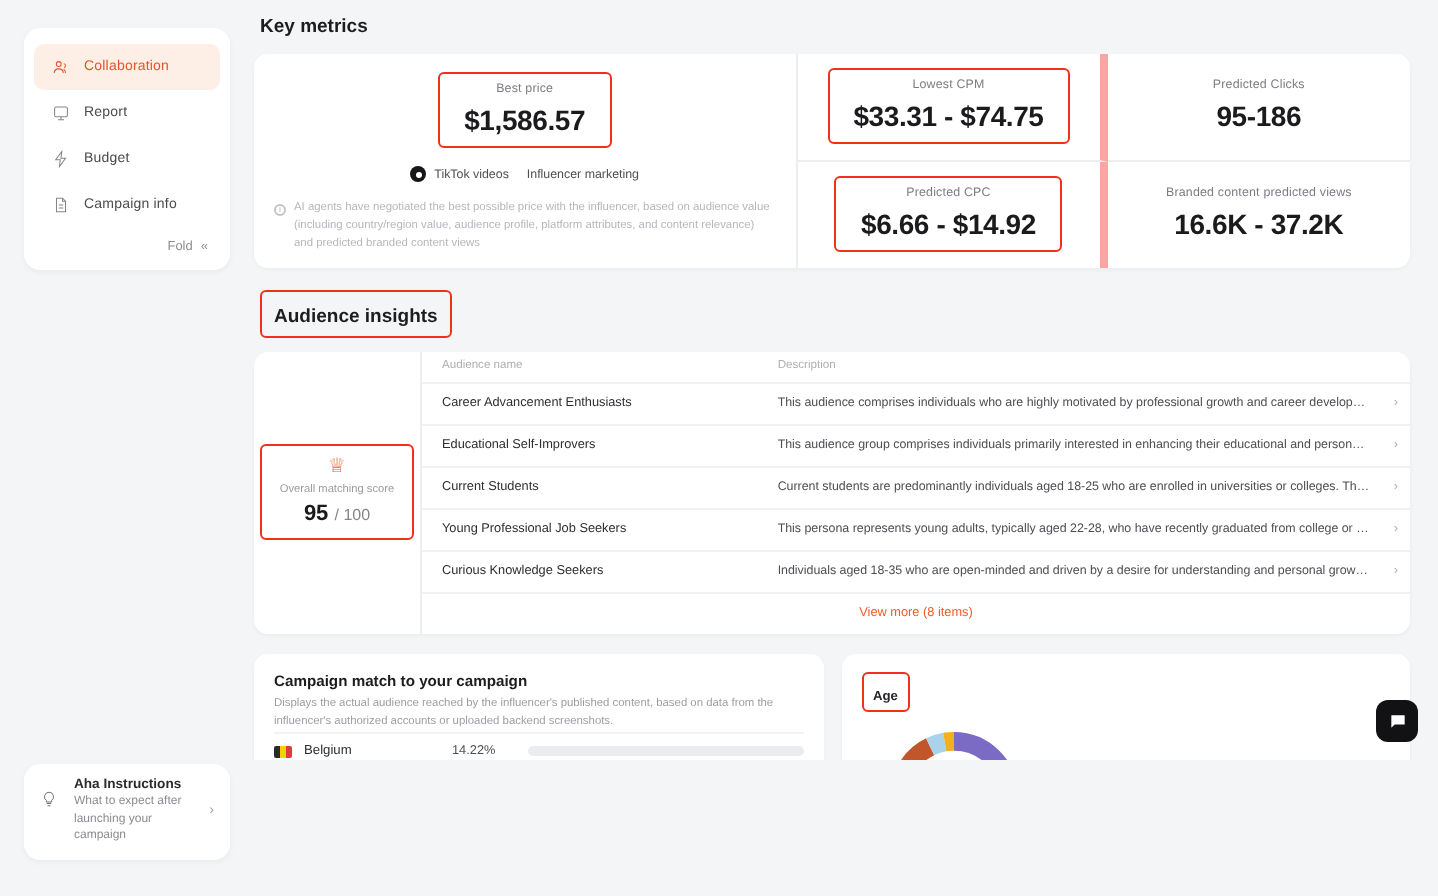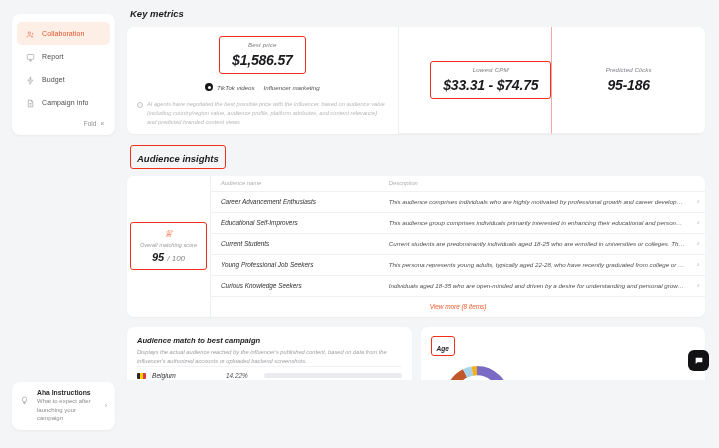--- a/index.html
+++ b/index.html
@@ -48,42 +48,42 @@
   .aha-ico { width: 11px; flex: 0 0 11px; padding-top: 2px; }
   .aha-ico svg { width: 9px; height: 9px; stroke: #6d6e73; fill: none; stroke-width: 1.3; }
   .aha-txt { flex: 1; min-width: 0; }
   .aha-title { font-size: 6.8px; font-weight: bold; color: #2b2b2e; margin-bottom: 1px; }
   .aha-sub { font-size: 6px; color: #8b8c91; line-height: 1.45; }
   .aha-chev { font-size: 7px; color: #a4a5aa; align-self: center; }
 
   
   .main {
     flex: 1; height: 380px; position: relative;
-    overflow: hidden; padding: 0 14px 0 5px; font-style: italic;
+    overflow: hidden; padding: 0 14px 0 5px;
   }
   .h-title { font-size: 9.5px; font-weight: bold; color: #1d1d20; margin: 8px 0 8px 3px; }
 
   .panel { background: #fff; border-radius: 7px; box-shadow: 0 1px 2px rgba(0,0,0,.04); }
 
   
   .km { display: flex; height: 107px; overflow: hidden; }
   .km-left {
     width: 47%; border-right: 1px solid #edeef0;
     display: flex; flex-direction: column; align-items: center;
     padding: 9px 10px 6px;
   }
   .km-right { flex: 1; display: flex; flex-direction: column; }
   .km-cellrow { flex: 1; display: flex; }
   .km-cell {
     flex: 1; display: flex; flex-direction: column;
     align-items: center; justify-content: center;
     border-bottom: 1px solid #edeef0;
   }
   .km-cell.nb { border-bottom: none; }
-  .km-cell.divider { border-right: 1px solid #fca5a5; align-items: flex-end; }
+  .km-cell.divider { border-right: 4px solid #fca5a5; }
   .km-lab { font-size: 6.2px; color: #7c7d83; margin-bottom: 4px; letter-spacing: .1px; }
   .km-val { font-size: 14px; font-weight: bold; color: #1b1b1e; letter-spacing: -.2px; }
   .hl { border: 1.6px solid #f2301a; border-radius: 3px; }
   .km-box { padding: 4px 12px 5px; display: flex; flex-direction: column; align-items: center; }
 
   .tagrow { display: flex; align-items: center; gap: 9px; margin-top: 9px; }
   .tag { display: flex; align-items: center; gap: 4px; font-size: 6.2px; color: #4e4f54; }
   .tt-dot {
     width: 8px; height: 8px; border-radius: 50%;
     background: #16161a; display: inline-flex;
@@ -271,20 +271,34 @@
               <div class="km-val">$33.31 - $74.75</div>
             </div>
           </div>
           <div class="km-cell">
             <div class="km-box">
               <div class="km-lab">Predicted Clicks</div>
               <div class="km-val">95-186</div>
             </div>
           </div>
         </div>
+        <div class="km-cellrow">
+          <div class="km-cell nb divider">
+            <div class="km-box hl">
+              <div class="km-lab">Predicted CPC</div>
+              <div class="km-val">$6.66 - $14.92</div>
+            </div>
+          </div>
+          <div class="km-cell nb">
+            <div class="km-box">
+              <div class="km-lab">Branded content predicted views</div>
+              <div class="km-val">16.6K - 37.2K</div>
+            </div>
+          </div>
+        </div>
       </div>
     </div>
 
     
     <div class="ai-head">
       <div class="hl" style="padding:2px 6px;">
         <span class="ai-title">Audience insights</span>
       </div>
     </div>
 
@@ -334,21 +348,21 @@
         </div>
 
         <div class="viewmore">View more (8 items)</div>
       </div>
     </div>
 
     
     <div class="brow">
 
       <div class="panel bcard">
-        <div class="b-title">Audience match to best campaign</div>
+        <div class="b-title">Campaign match to your campaign</div>
         <div class="b-sub">Displays the actual audience reached by the influencer's published content, based on data from the influencer's authorized accounts or uploaded backend screenshots.</div>
 
 
         <div class="geo-row">
           <span class="flag">
               <i style="background:#2d2926"></i>
               <i style="background:#f6d100"></i>
               <i style="background:#e03a3e"></i>
             </span>
           <span class="geo-name">Belgium</span>

